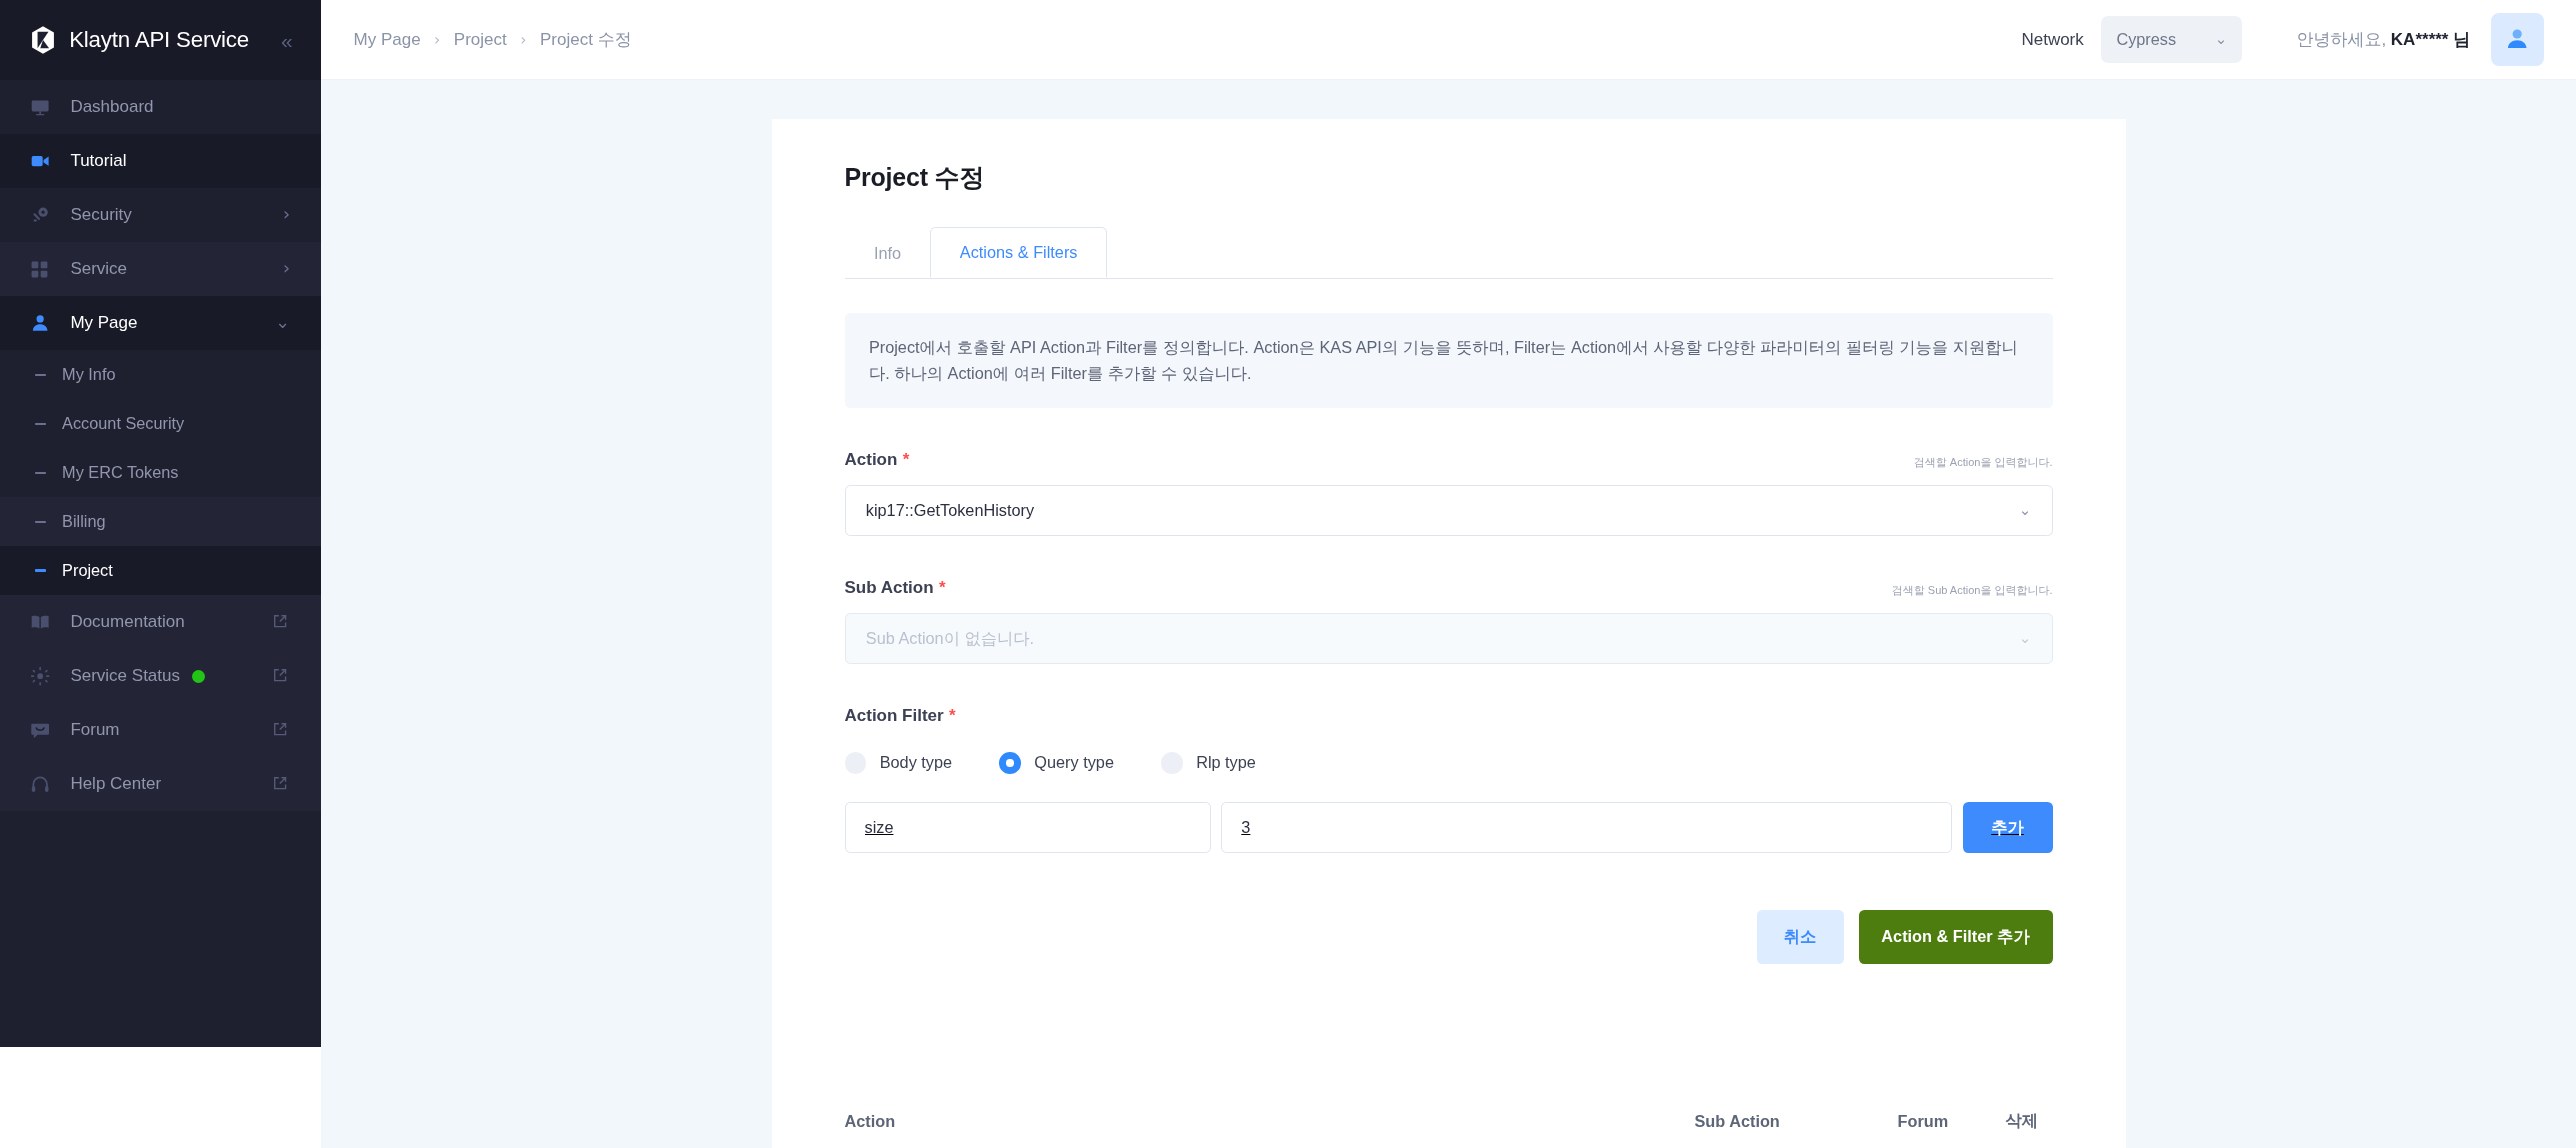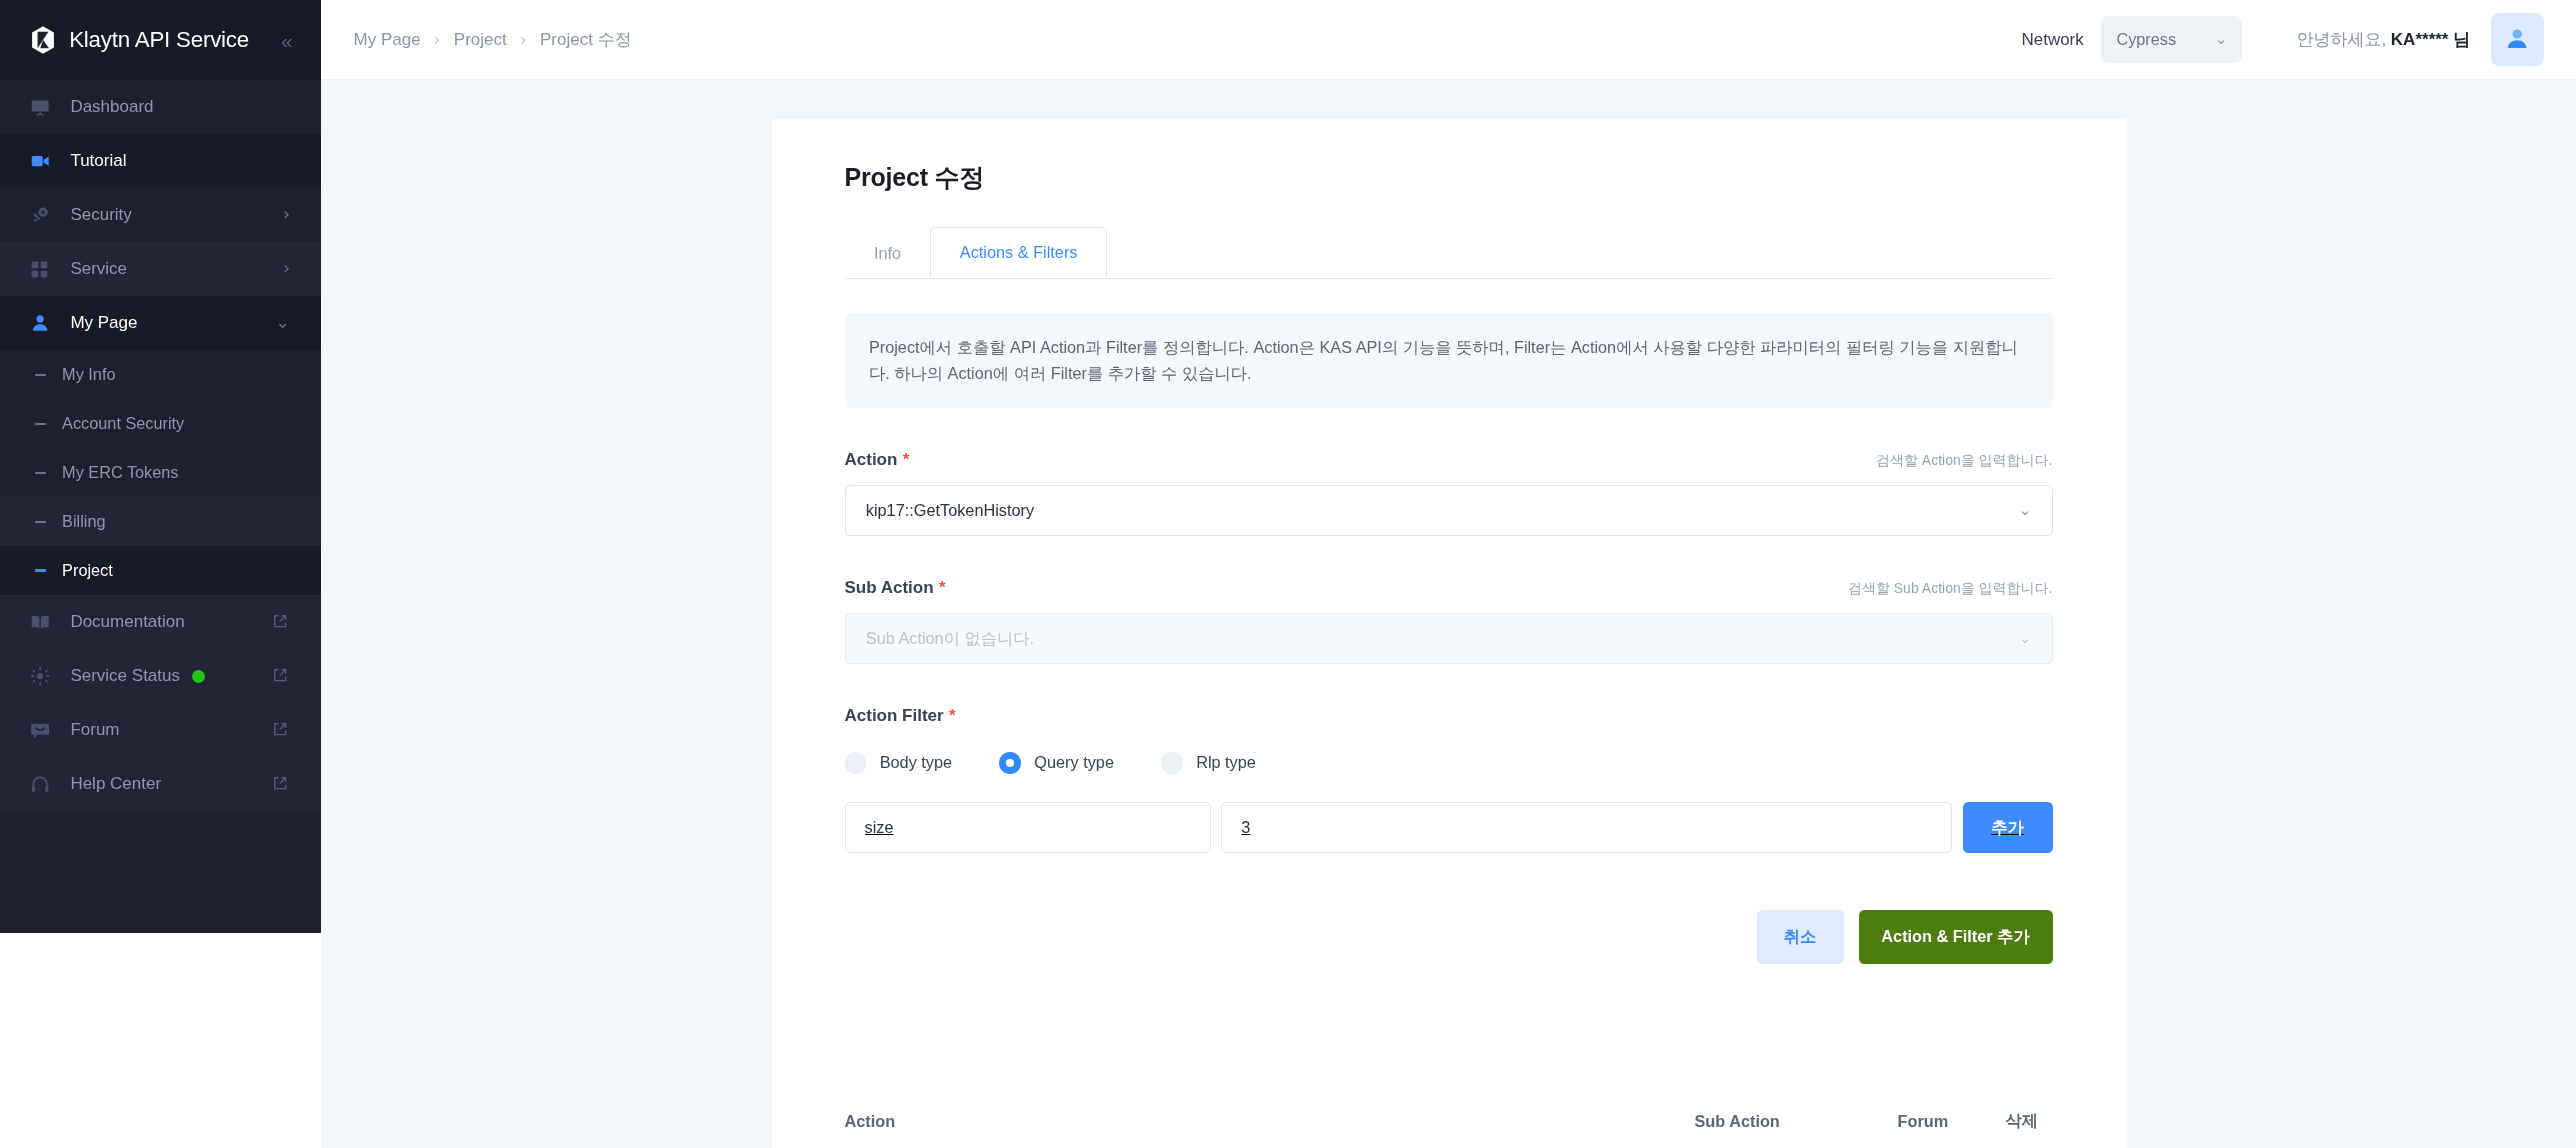--- a/index.html
+++ b/index.html
@@ -5,21 +5,21 @@
   * { box-sizing: border-box; margin: 0; padding: 0; }
   html, body {
     width: 2576px; height: 1149px;
     font-family: "Liberation Sans", sans-serif;
     background: #ffffff; overflow: hidden;
   }
   .app { display: flex; width: 2576px; height: 1149px; }
 
   
   .sidebar {
-    width: 321px; height: 933px; flex: 0 0 321px;
+    width: 321px; height: 1047px; flex: 0 0 321px;
     background: #1e2030; display: flex; flex-direction: column;
   }
   .sb-brand {
     height: 80px; flex: 0 0 80px; background: #181a27;
     display: flex; align-items: center; padding: 0 28.4px 0 28.4px;
   }
   .sb-logo { width: 30px; height: 30px; flex: 0 0 30px; position: relative; }
   .sb-logo svg { display: block; }
   .sb-brand-name {
     color: #ffffff; font-size: 22.3px; letter-spacing: -0.2px;
@@ -138,21 +138,21 @@
   .notice {
     background: #f4f7fb; border-radius: 5.4px; margin-top: 35px;
     padding: 20.3px 24.4px 21.7px 24.4px;
     font-size: 16.3px; line-height: 1.62; color: #5d6578;
   }
 
   .field { margin-top: 42px; }
   .field-head { display: flex; align-items: flex-end; }
   .field-label { font-size: 17px; font-weight: 700; color: #3c4253; }
   .req { color: #ff4d4f; font-size: 17px; margin-left: 5.4px; font-weight: 700; }
-  .field-hint { margin-left: auto; font-size: 14px; color: #9aa1b2; }
+  .field-hint { margin-left: auto; font-size: 11px; color: #9aa1b2; }
 
   .select-box {
     margin-top: 15px; height: 51px; border: 0.7px solid #dfe5ee; border-radius: 5.4px;
     display: flex; align-items: center; padding: 0 20.3px; background: #ffffff;
     cursor: pointer;
   }
   .select-box.disabled { background: #f7fafc; border-color: #e4eaf2; cursor: not-allowed; }
   .select-val { font-size: 16.3px; color: #2b3040; }
   .select-box.disabled .select-val { color: #b9c0cf; }
   .select-chev {

